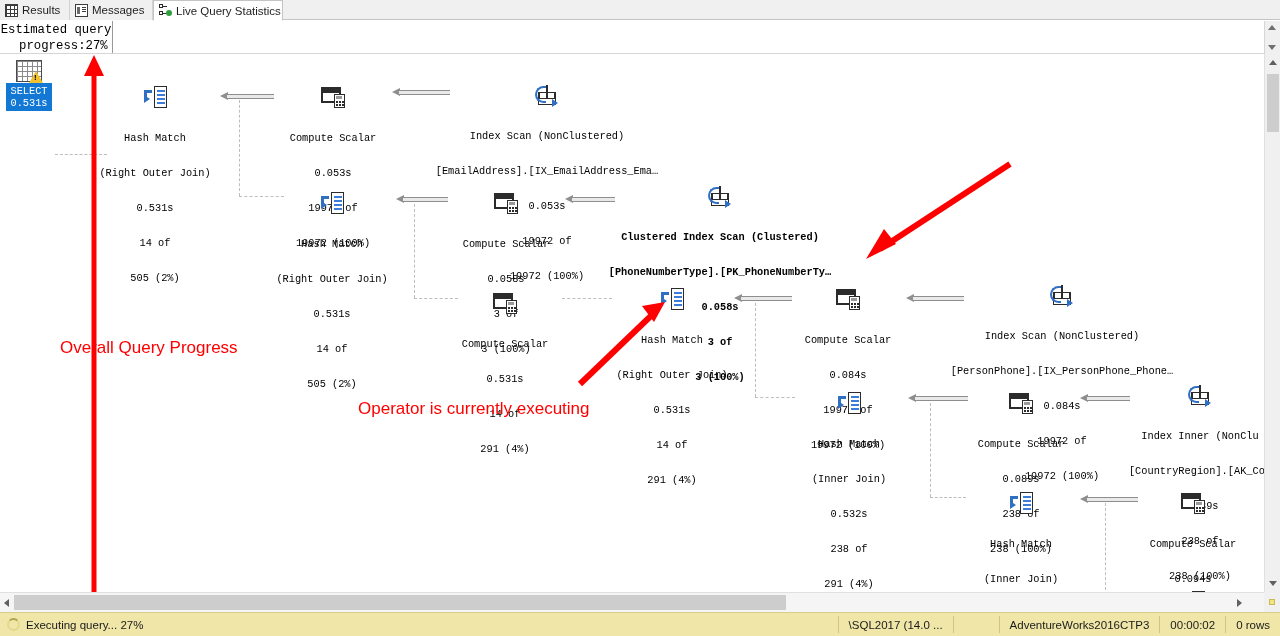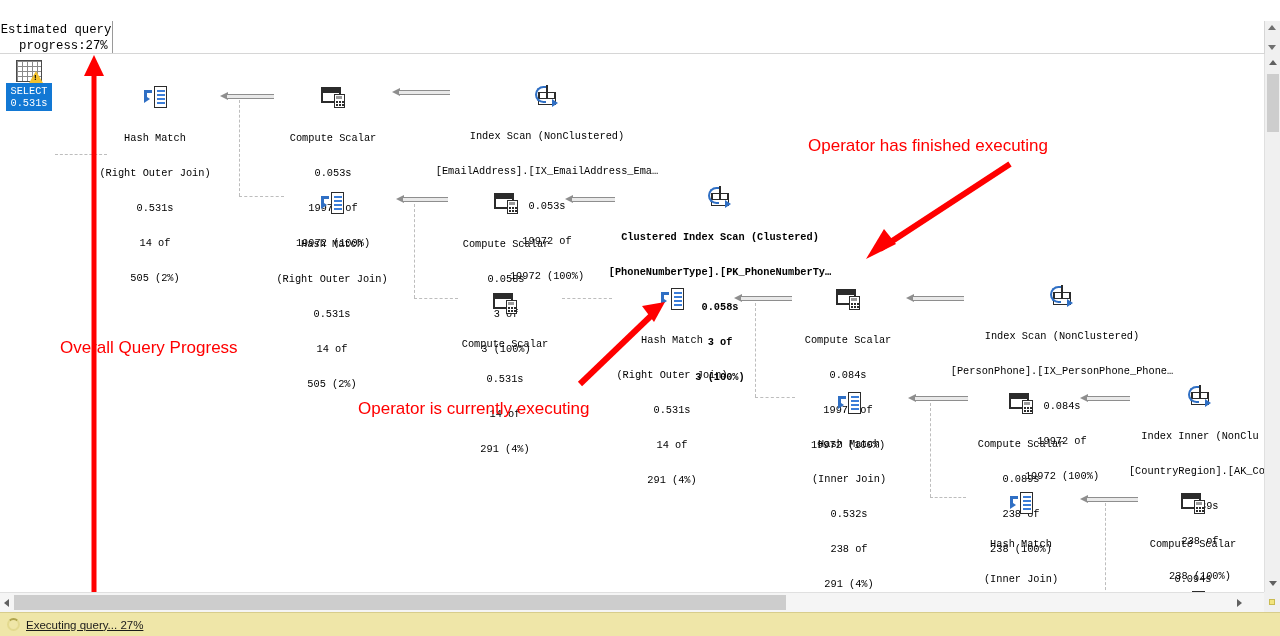--- a/index.html
+++ b/index.html
@@ -206,35 +206,55 @@
   .hscroll .lf { left: 4px; border-right: 5px solid #606060; }
   .hscroll .rt { right: 22px; border-left: 5px solid #606060; }
   .corner { position: absolute; right: 0; bottom: 24px; width: 16px; height: 20px; background: #f0f0f0; }
   .corner .sq { position: absolute; left: 5px; top: 7px; width: 6px; height: 6px; background: #f2e47e; border: 1px solid #c9bb52; }
 
   
   .statusbar {
     position: absolute; left: 0; bottom: 0; width: 1280px; height: 24px;
     background: #efe6a8; border-top: 1px solid #d8cd8c;
     display: flex; align-items: center;
-    font-size: 11.5px; color: #1b1b1b; text-decoration: underline;
+    font-size: 11.5px; color: #1b1b1b;
   }
   .sb-left { display: flex; align-items: center; gap: 6px; padding-left: 7px; }
   .spinner { width: 13px; height: 13px; border-radius: 50%;
              border: 2px solid #e3d98f; border-top-color: #b0a54e; }
   .sb-right { margin-left: auto; display: flex; align-items: center; height: 24px; }
   .sb-cell { padding: 0 10px; height: 17px; display: flex; align-items: center;
              border-left: 1px solid #cfc484; white-space: nowrap; }
   .sb-gap { width: 46px; height: 17px; border-left: 1px solid #cfc484; }
 </style>
 </head>
 <body>
 
 <div id="app">
 
+  <div class="tabstrip">
+    <div class="tab" style="left:0; width:70px;">
+      <span class="tab-ico ico-grid"></span>
+      <span>Results</span>
+    </div>
+    <div class="tab" style="left:70px; width:83px;">
+      <span class="tab-ico ico-msg"></span>
+      <span>Messages</span>
+    </div>
+    <div class="tab active" style="left:153px; width:130px;">
+      <span class="tab-ico ico-lqs">
+        <span class="sq s1"></span>
+          <span class="sq s2"></span>
+        <span class="lnk"></span>
+          <span class="lnk2"></span>
+          <span class="dot"></span>
+      </span>
+      <span>Live Query Statistics</span>
+    </div>
+  </div>
 
   <div class="qpane">
     <div class="qprogress">Estimated query
   progress:27%</div>
     <div class="qtext">
       
       
     </div>
   </div>
   <div class="qscroll">
@@ -483,21 +503,20 @@
       <line x1="94" y1="560" x2="94" y2="18" stroke="#ff0000" stroke-width="5"></line>
       <polygon points="94,1 84,22 104,22" fill="#ff0000"></polygon>
 
       <line x1="1010" y1="110" x2="880" y2="195" stroke="#ff0000" stroke-width="6"></line>
       <polygon points="866,205 896,190 884,175" fill="#ff0000"></polygon>
 
       <line x1="580" y1="330" x2="655" y2="258" stroke="#ff0000" stroke-width="6"></line>
       <polygon points="665,248 642,252 654,268" fill="#ff0000"></polygon>
     </svg>
 
-    <div class="anno" style="left:808px; top:82px;">Operator has finished executing</div>
     <div class="anno" style="left:60px; top:284px;">Overall Query Progress</div>
     <div class="anno" style="left:358px; top:345px;">Operator is currently executing</div>
   </div>
 
   <div class="vscroll">
     <span class="ar up"></span>
     <span class="thumb"></span>
     <span class="ar dn"></span>
   </div>
   <div class="hscroll">
@@ -507,15 +526,22 @@
   </div>
   <div class="corner">
     <span class="sq"></span>
   </div>
 
   <div class="statusbar">
     <div class="sb-left">
       <span class="spinner"></span>
       <span>Executing query... 27%</span>
     </div>
+    <div class="sb-right">
+      <span class="sb-cell">\SQL2017 (14.0 ...</span>
+      <span class="sb-gap"></span>
+      <span class="sb-cell">AdventureWorks2016CTP3</span>
+      <span class="sb-cell">00:00:02</span>
+      <span class="sb-cell">0 rows</span>
+    </div>
   </div>
 
 </div>
 
 </body></html>

